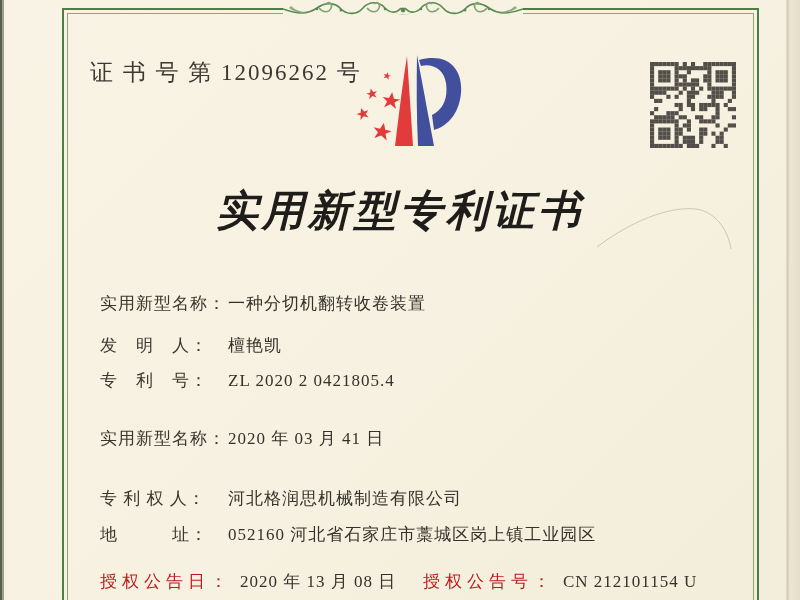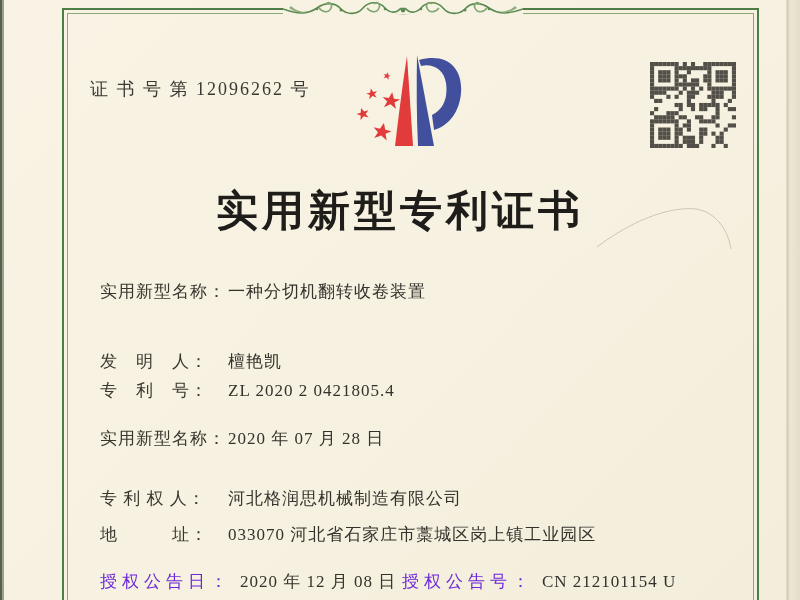--- a/index.html
+++ b/index.html
@@ -15,32 +15,32 @@
   .edge-left{position:absolute;left:0;top:0;bottom:0;width:4px;
     background:linear-gradient(90deg,#55604e 0 2px,#9aa08b 2px 4px);}
   .edge-right{position:absolute;right:0;top:0;bottom:0;width:14px;
     background:linear-gradient(90deg,rgba(0,0,0,0) 0,#cfc8b0 1px,#ece6d2 4px,#e4deca 100%);}
   
   .frame-outer{position:absolute;left:62px;top:8px;right:41px;bottom:-6px;
     border:2px solid #4e7d46;border-bottom:none;}
   .frame-inner{position:absolute;left:67px;top:13px;right:46px;bottom:-6px;
     border:1px solid #8aa878;border-bottom:none;}
   .ornament{position:absolute;left:283px;top:0;width:240px;height:20px;}
-  .serial{position:absolute;left:90px;top:57px;font-size:18px;letter-spacing:2px;color:#3c3933;margin-top:20px;}
+  .serial{position:absolute;left:90px;top:57px;font-size:23px;letter-spacing:2px;color:#3c3933;}
   .logo{position:absolute;left:335px;top:53px;width:130px;height:127px;}
   .qr{position:absolute;left:650px;top:62px;width:86px;height:86px;}
   .title{position:absolute;left:0;top:183px;width:800px;text-align:center;
-    font-size:42px;font-weight:bold;letter-spacing:4px;color:#1f1d1a;}
+    font-size:42px;font-weight:bold;letter-spacing:4px;color:#1f1d1a;font-style:italic;}
   .row{position:absolute;left:100px;white-space:nowrap;font-size:17px;line-height:20px;}
   .row .label{display:inline-block;width:128px;letter-spacing:1px;color:#3a372f;vertical-align:top;}
   .row .value{letter-spacing:1px;color:#35322c;}
-  .r0{top:282px}.r1{top:352px}.r2{top:381px}.r3{top:429px}.r4{top:489px}.r5{top:525px}
+  .r0{top:294px}.r1{top:336px}.r2{top:371px}.r3{top:429px}.r4{top:489px}.r5{top:525px}
   .grant{position:absolute;top:572px;font-size:17px;line-height:20px;white-space:nowrap;}
-  .g-date{left:100px;} .g-no{left:402px;}
-  .grant .label{letter-spacing:5px;margin-right:8px;color:#6d28d9;}
+  .g-date{left:100px;} .g-no{left:423px;}
+  .grant .label{letter-spacing:5px;margin-right:8px;color:#b91c1c;}
   .grant .value{letter-spacing:1px;color:#35322c;}
   .artifact{position:absolute;left:0;top:0;width:800px;height:600px;pointer-events:none;}
 </style>
 </head>
 <body>
 
 <div class="paper"></div>
 <div class="edge-left"></div>
 <div class="edge-right"></div>
 <div class="frame-outer"></div>
@@ -328,31 +328,31 @@
 <div class="row r0">
   <span class="label">实用新型名称：</span><span class="value">一种分切机翻转收卷装置</span>
 </div>
 <div class="row r1">
   <span class="label">发　明　人：</span><span class="value">檀艳凯</span>
 </div>
 <div class="row r2">
   <span class="label">专　利　号：</span><span class="value">ZL 2020 2 0421805.4</span>
 </div>
 <div class="row r3">
-  <span class="label">实用新型名称：</span><span class="value">2020 年 07 月 28 日</span>
+  <span class="label">实用新型名称：</span><span class="value">2020 年 03 月 41 日</span>
 </div>
 <div class="row r4">
   <span class="label">专 利 权 人：</span><span class="value">河北格润思机械制造有限公司</span>
 </div>
 <div class="row r5">
-  <span class="label">地　　　址：</span><span class="value">033070 河北省石家庄市藁城区岗上镇工业园区</span>
+  <span class="label">地　　　址：</span><span class="value">052160 河北省石家庄市藁城区岗上镇工业园区</span>
 </div>
 
 <div class="grant g-date">
-  <span class="label">授权公告日：</span><span class="value">2020 年 12 月 08 日</span>
+  <span class="label">授权公告日：</span><span class="value">2020 年 13 月 08 日</span>
 </div>
 <div class="grant g-no">
   <span class="label">授权公告号：</span><span class="value">CN 212101154 U</span>
 </div>
 
 <svg class="artifact" xmlns="http://www.w3.org/2000/svg">
   <path d="M597,247 C630,222 668,206 696,209 C716,212 728,230 731,249" fill="none" stroke="#b5af9e" stroke-width="1" opacity="0.65"></path>
 </svg>
 
 </body></html>

